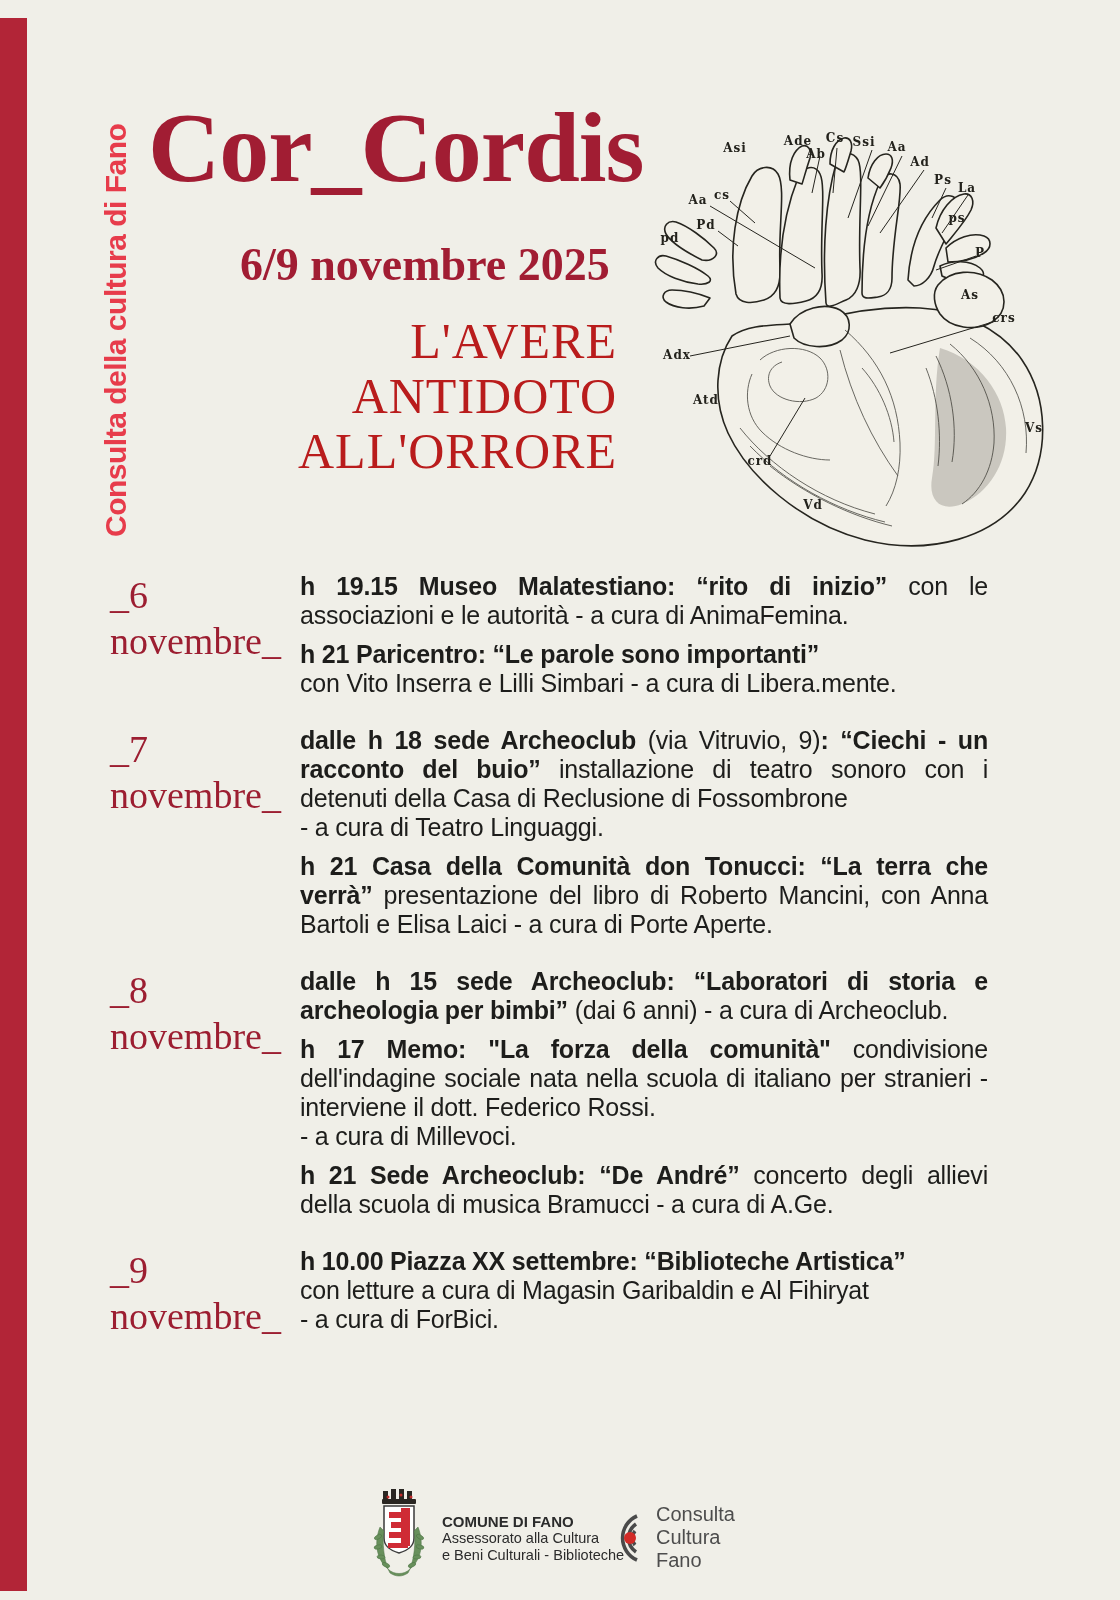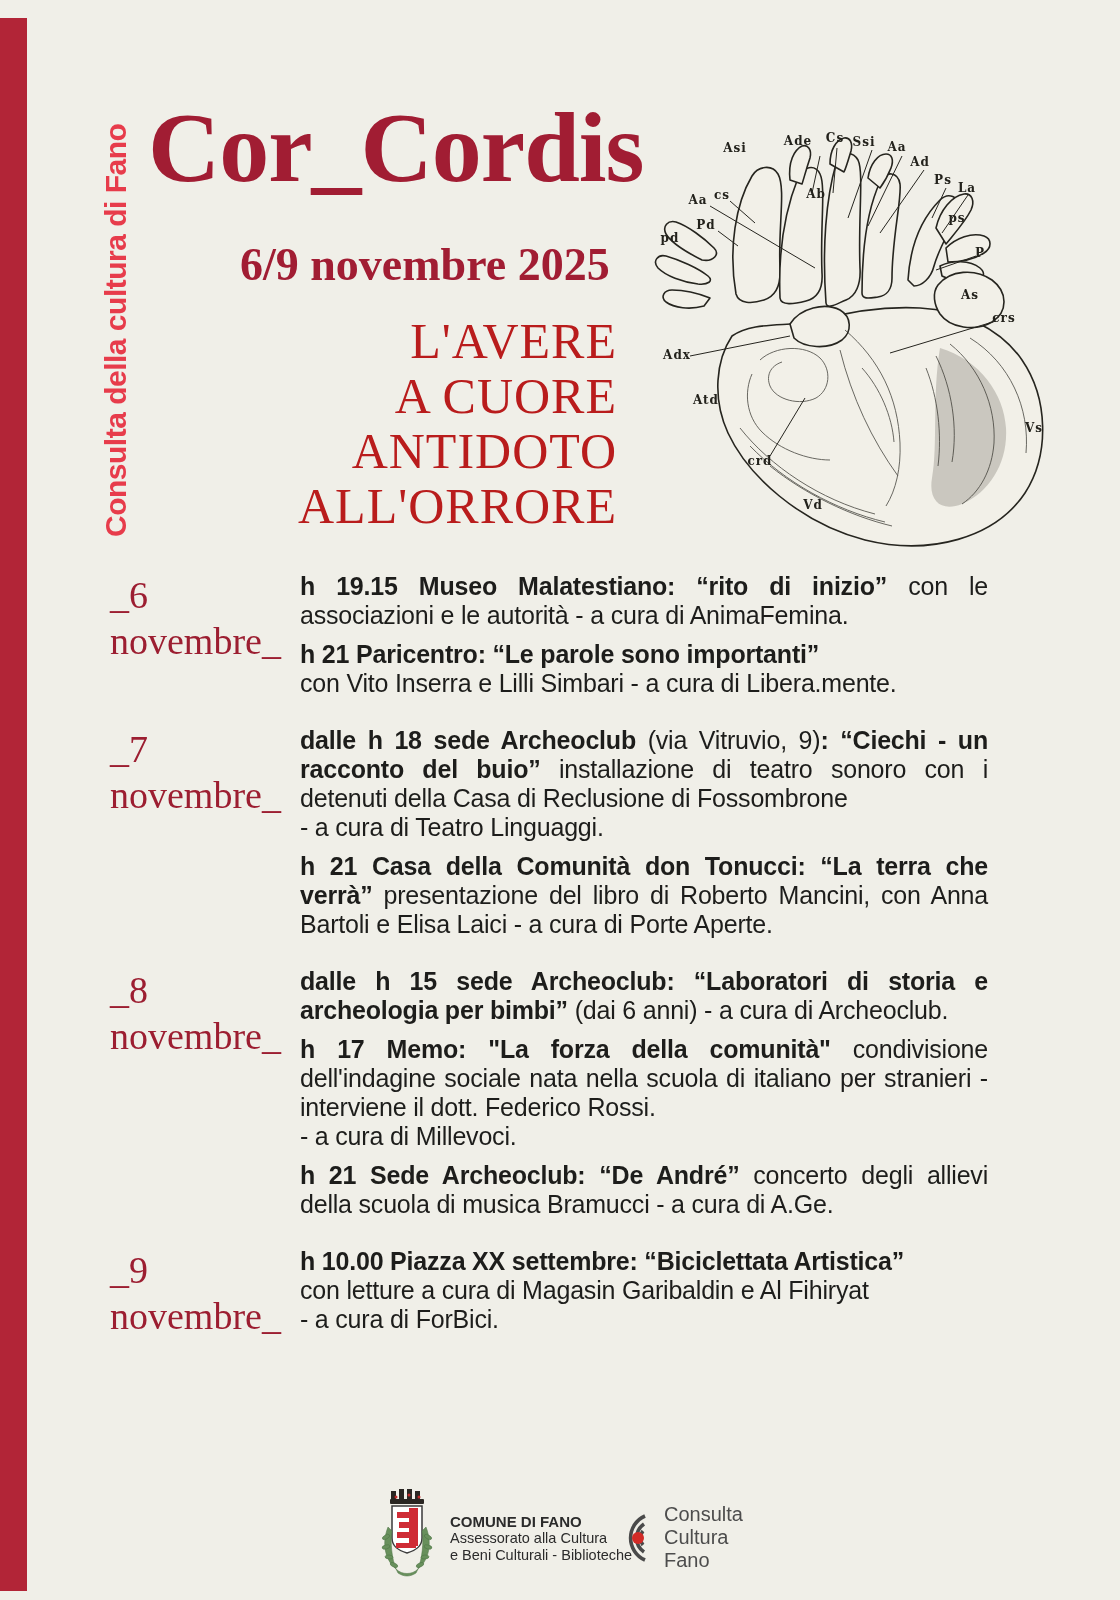--- a/index.html
+++ b/index.html
@@ -41,42 +41,41 @@
   .sched-section{display:grid;grid-template-columns:190px 1fr;margin-bottom:18px;}
   .date-label{
     font-family:"Liberation Serif",serif;font-size:38px;line-height:46px;
     color:#9c1e31;
   }
   .events p{
     margin:0 0 10px;font-size:25px;line-height:29px;color:#1d1d1b;
     text-align:justify;letter-spacing:-0.2px;
   }
   .events p b{font-weight:bold;}
-  .footer{position:absolute;left:8px;top:1483px;width:980px;height:117px;}
+  .footer{position:absolute;left:0;top:1483px;width:980px;height:117px;}
   .comune-logo{position:absolute;left:370px;top:4px;display:flex;gap:14px;}
   .comune-text{margin-top:26px;color:#2b2b2b;line-height:17px;}
   .comune-text .l1{font-weight:bold;font-size:15px;}
   .comune-text .l2,.comune-text .l3{font-size:14.5px;}
   .consulta-logo{position:absolute;left:606px;top:20px;display:flex;gap:14px;align-items:center;}
   .consulta-text{color:#4d4d4d;font-size:20px;line-height:23px;}
 </style>
 </head>
 <body>
 
 <div class="red-bar"></div>
 
 <div class="vertical-label">Consulta della cultura di Fano</div>
 
 <div class="title">Cor_Cordis</div>
 
 <div class="date-heading">6/9 novembre 2025</div>
 
 <div class="tagline">
   <div>L'AVERE</div>
-  <div>A CUORE</div>
   <div>ANTIDOTO</div>
   <div>ALL'ORRORE</div>
 </div>
 
 <div class="heart">
   <svg width="420" height="466" viewBox="0 0 420 466">
     <g fill="#f2f0e8" stroke="#26251f" stroke-width="1.6" stroke-linejoin="round">
 
       <path d="M92,238 C76,262 72,300 88,335 C108,378 160,425 225,442 C290,458 355,440 385,395 C410,356 408,300 382,262 C360,230 320,212 280,210 C240,208 205,215 180,222 C150,230 115,222 92,238 Z"></path>
 
@@ -136,21 +135,21 @@
       <path d="M356,223 L250,255"></path>
       <path d="M50,258 L150,238"></path>
       <path d="M130,358 L165,300"></path>
       <path d="M180,58 L172,95"></path>
       <path d="M197,50 L193,95"></path>
     </g>
   </svg>
   <div>
       <span class="h-label" style="left: 95px; top: 50px;">Asi</span>
       <span class="h-label" style="left: 158px; top: 43px;">Ade</span>
-      <span class="h-label" style="left: 176px; top: 56px; margin-top: 40px;">Ab</span>
+      <span class="h-label" style="left: 176px; top: 56px;">Ab</span>
       <span class="h-label" style="left: 195px; top: 40px;">Cs</span>
       <span class="h-label" style="left: 224px; top: 44px;">Ssi</span>
       <span class="h-label" style="left: 257px; top: 49px;">Aa</span>
       <span class="h-label" style="left: 280px; top: 64px;">Ad</span>
       <span class="h-label" style="left: 303px; top: 82px;">Ps</span>
       <span class="h-label" style="left: 327px; top: 90px;">La</span>
       <span class="h-label" style="left: 317px; top: 120px;">ps</span>
       <span class="h-label" style="left: 58px; top: 102px;">Aa</span>
       <span class="h-label" style="left: 82px; top: 97px;">cs</span>
       <span class="h-label" style="left: 66px; top: 127px;">Pd</span>
@@ -201,21 +200,21 @@
       <p><b>h 21 Sede Archeoclub: “De André”</b> concerto degli allievi della scuola di musica Bramucci - a cura di A.Ge.</p>
     </div>
   </div>
 
   <div class="sched-section">
     <div class="date-label">
       <div>_9</div>
       <div>novembre_</div>
     </div>
     <div class="events">
-      <p><b>h 10.00 Piazza XX settembre: “Biciclettata Artistica”</b><br>con letture a cura di Magasin Garibaldin e Al Fihiryat<br>- a cura di ForBici.</p>
+      <p><b>h 10.00 Piazza XX settembre: “Biblioteche Artistica”</b><br>con letture a cura di Magasin Garibaldin e Al Fihiryat<br>- a cura di ForBici.</p>
     </div>
   </div>
 
 </div>
 
 <div class="footer">
 
   <div class="comune-logo">
     <svg width="58" height="100" viewBox="0 0 58 100">
 

